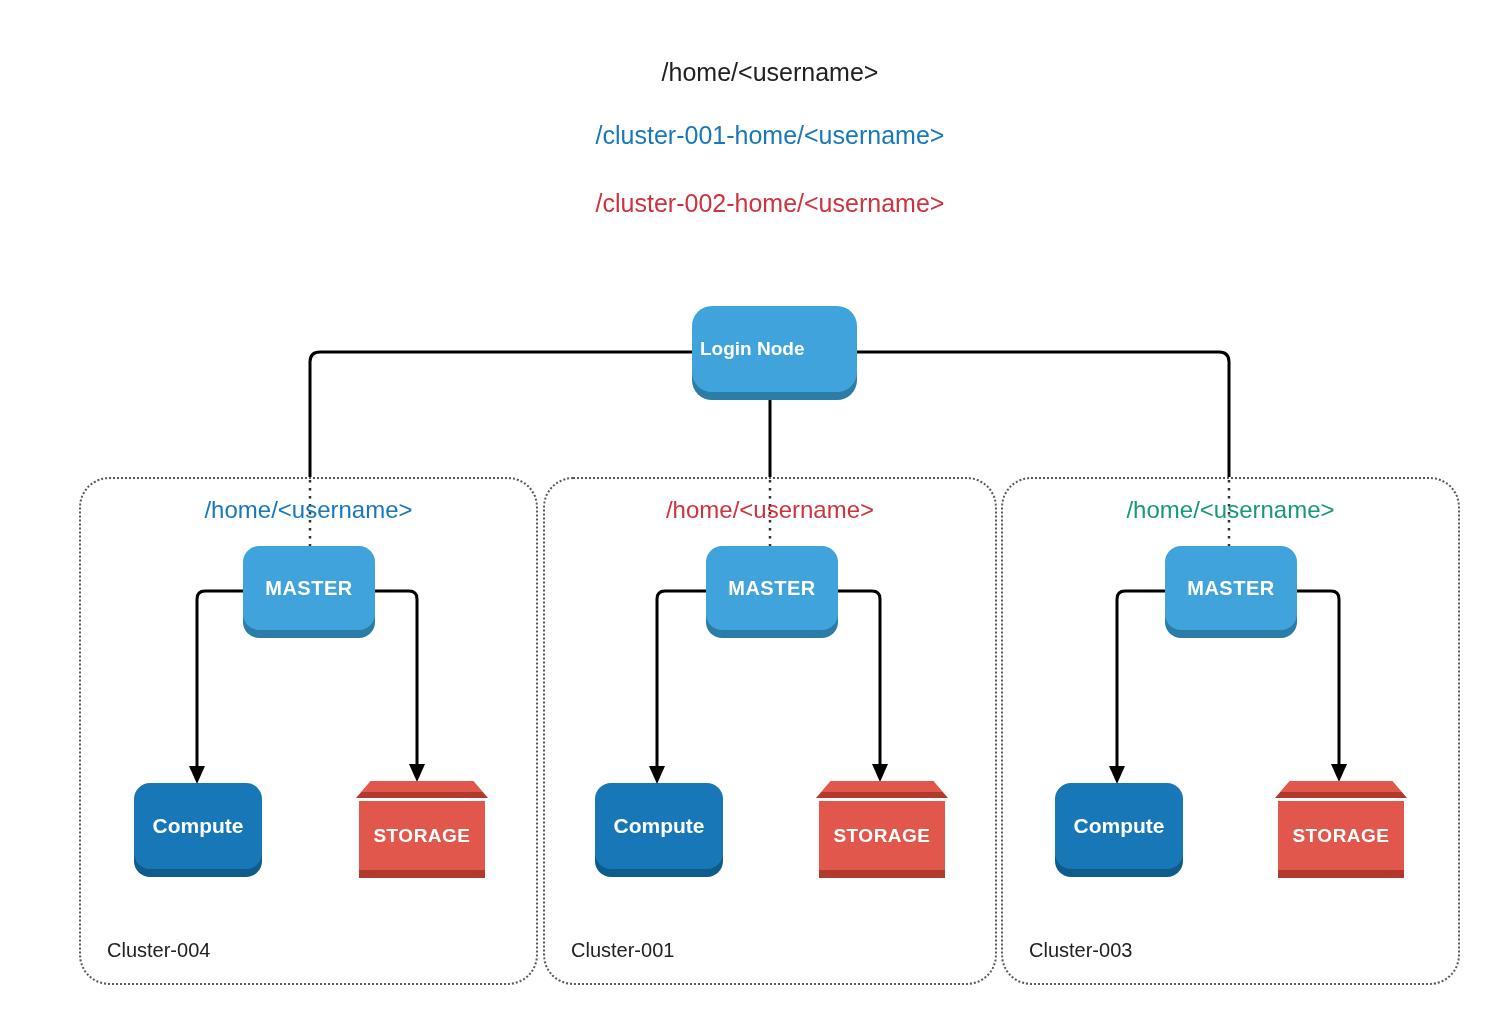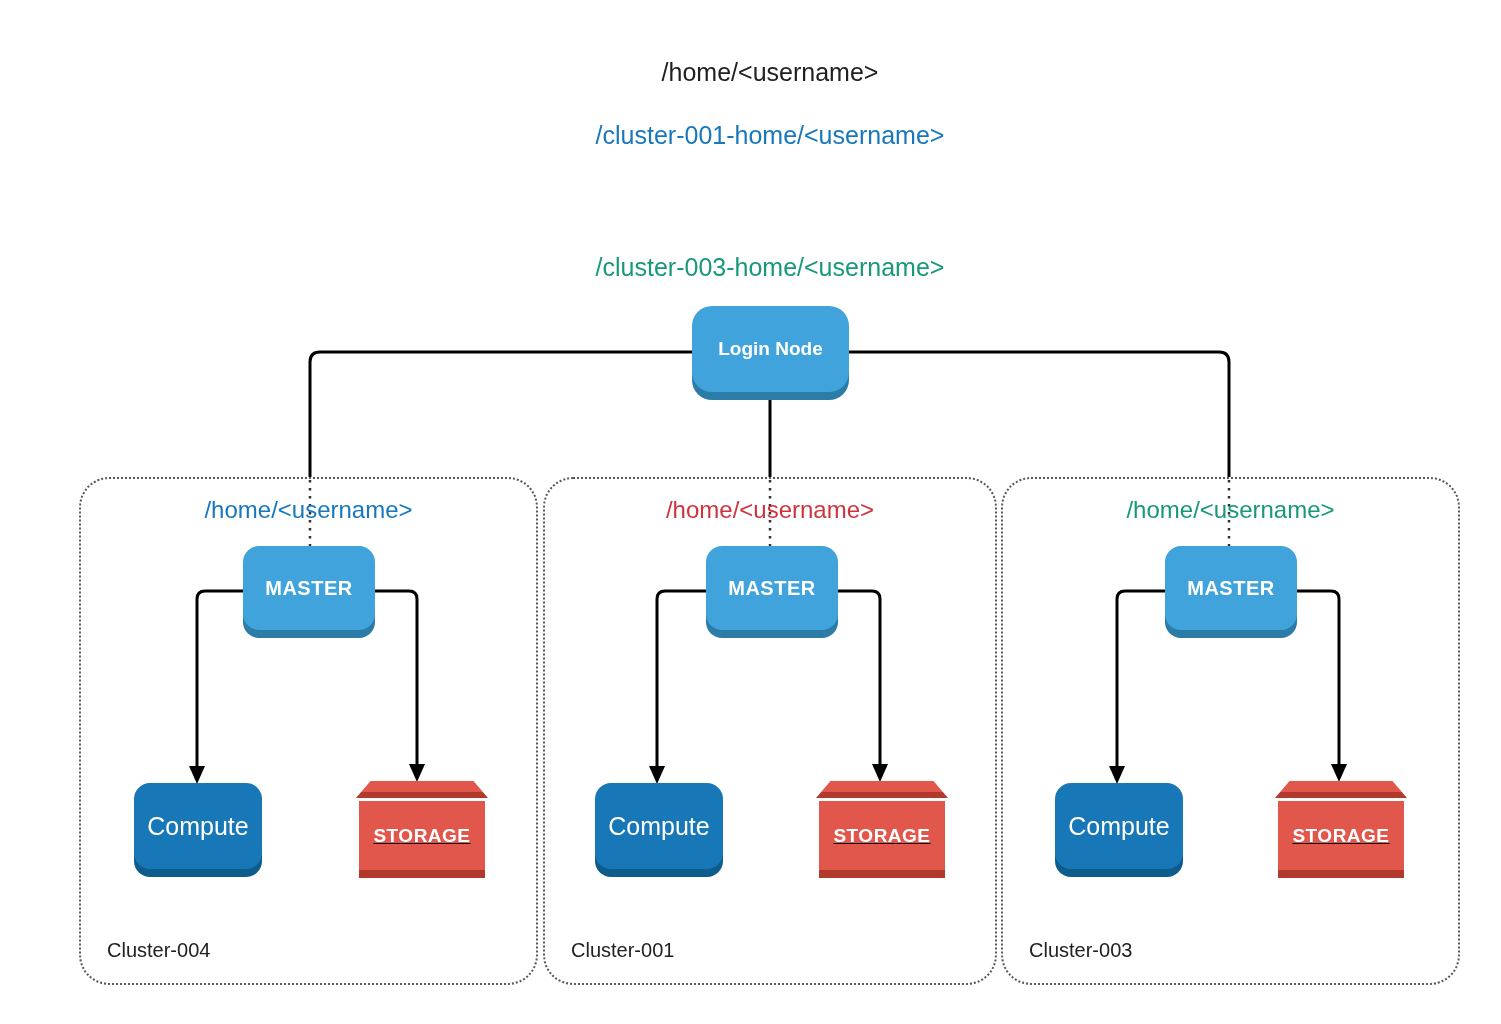--- a/index.html
+++ b/index.html
@@ -10,56 +10,56 @@
   .path-label { position:absolute; left:770px; transform:translateX(-50%);
     font-size:25px; line-height:30px; white-space:nowrap; }
 
   
   svg.connectors { position:absolute; left:0; top:0; z-index:1; pointer-events:none; }
 
   
   .login-node { position:absolute; left:692px; top:306px; width:157px; height:86px;
     background:var(--node_blue); border-radius:20px;
     box-shadow:0 8px 0 var(--node_blue_shadow);
-    display:flex; align-items:center; justify-content:center; z-index:2; }
+    display:flex; align-items:center; justify-content:flex-start; z-index:2;padding-left:8px; }
   .login-node .box-label { color:#fff; font-size:19px; font-weight:700; }
 
   
   .cluster { position:absolute; top:477px; height:508px;
     border:2px dotted var(--border_gray); border-radius:30px; box-sizing:border-box; z-index:2; }
   .home-label { position:absolute; left:0; right:0; top:17px; text-align:center;
     font-size:24px; white-space:nowrap; }
   .node { position:absolute; display:flex; align-items:center; justify-content:center; }
   .master { top:67px; width:132px; height:84px; background:var(--node_blue);
     border-radius:16px; box-shadow:0 8px 0 var(--node_blue_shadow); }
   .master .box-label { color:#fff; font-size:20px; font-weight:700; letter-spacing:0.5px; }
   .compute { top:304px; width:128px; height:86px; background:var(--compute_blue);
     border-radius:16px; box-shadow:0 8px 0 var(--compute_blue_shadow); }
-  .compute .box-label { color:#fff; font-size:25px; font-weight:400; }
+  .compute .box-label { color:#fff; font-size:21px; font-weight:700; }
 
   .storage { position:absolute; top:302px; width:132px; }
   .storage-lid { height:17px;
     clip-path: polygon(11% 0, 89% 0, 100% 100%, 0 100%);
     background: linear-gradient(to bottom, var(--storage_red) 0 62%, var(--storage_dark) 62% 100%); }
   .storage-body { margin:3px auto 0; width:126px; height:69px; background:var(--storage_red);
     border-bottom:8px solid var(--storage_dark);
-    display:flex; align-items:center; justify-content:center;text-decoration:underline; }
+    display:flex; align-items:center; justify-content:center; }
   .storage-body .box-label { color:#fff; font-size:19px; font-weight:700; letter-spacing:0.5px; }
 
   .cluster-name { position:absolute; left:26px; top:460px; font-size:20px;
     color:var(--text_dark); white-space:nowrap; }
 </style>
 </head>
 <body>
 
 <div class="canvas">
 
   <div class="path-label" style="top: 57px; color: rgb(33, 33, 33);">/home/&lt;username&gt;</div>
   <div class="path-label" style="top: 120px; color: rgb(24, 120, 190);">/cluster-001-home/&lt;username&gt;</div>
-  <div class="path-label" style="top: 252px; color: rgb(23, 153, 122);">/cluster-003-home/&lt;username&gt;</div>
+  <div class="path-label" style="top: 188px; color: rgb(206, 51, 62);">/cluster-002-home/&lt;username&gt;</div>
 
   <svg class="connectors" width="1501" height="1024" viewBox="0 0 1501 1024">
     <g stroke="#000000" stroke-width="3" fill="none">
       <path d="M692 352 H320 Q310 352 310 362 V477"></path>
       <path d="M849 352 H1219 Q1229 352 1229 362 V477"></path>
       <path d="M770 393 V477"></path>
     </g>
     <g stroke="#333333" stroke-width="2.5" fill="none" stroke-dasharray="2.5 5.5">
       <path d="M310 480 V546"></path>
       <path d="M770 480 V546"></path>

